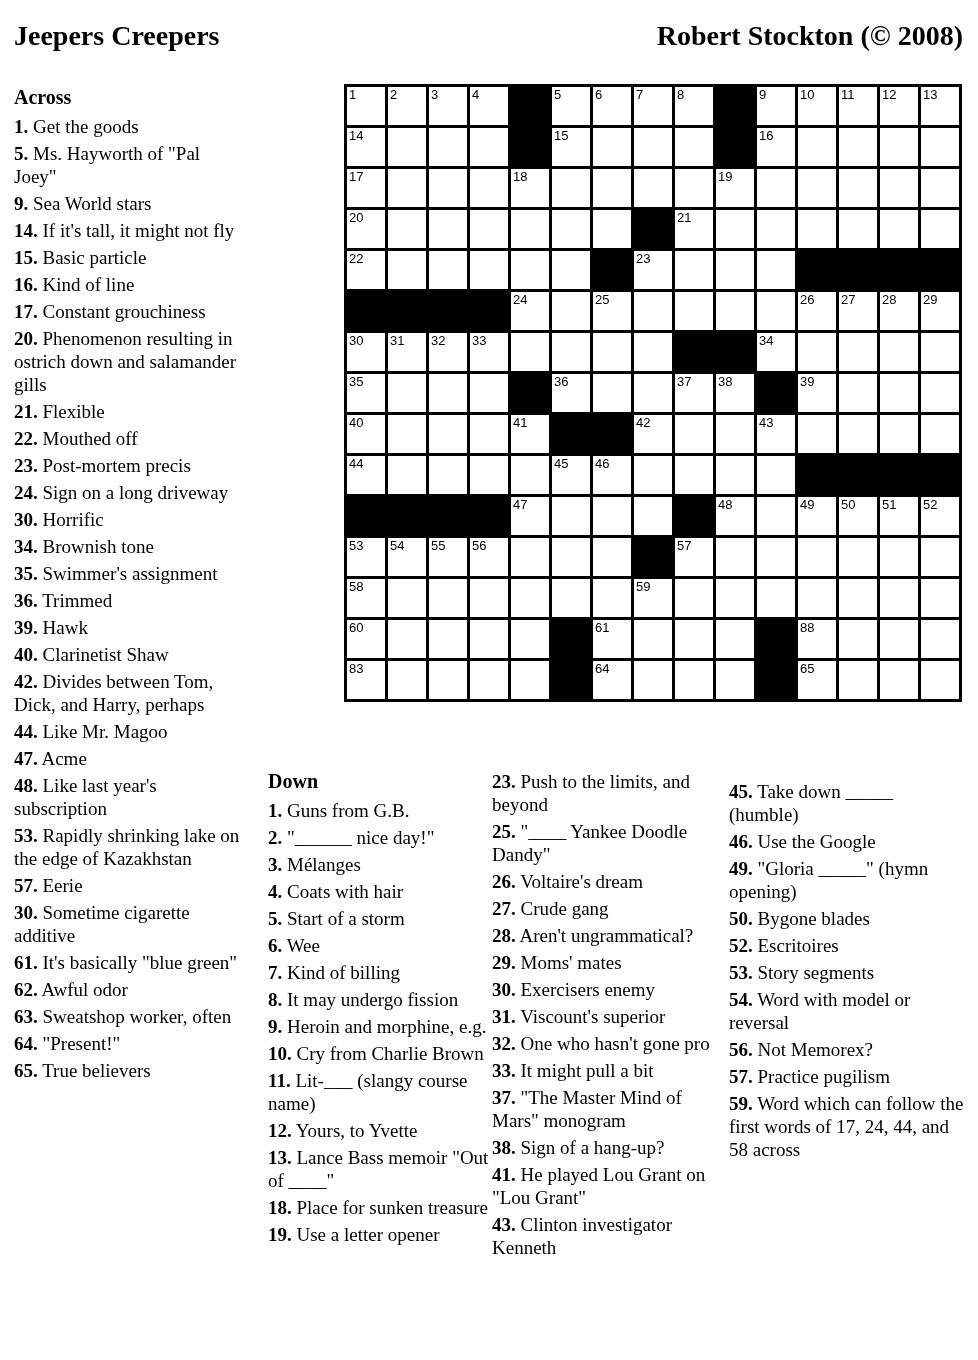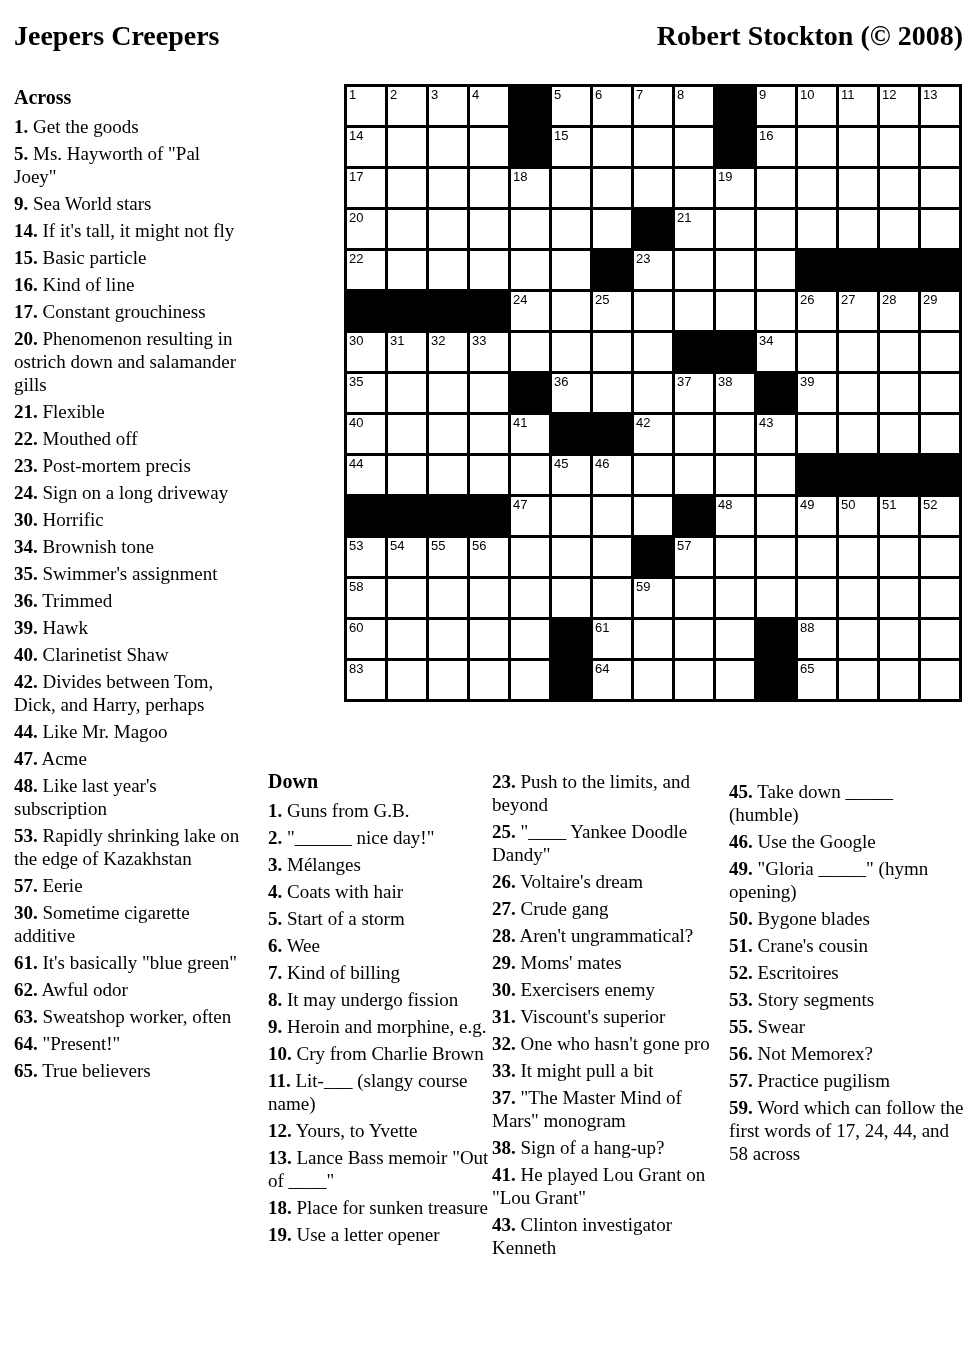--- a/index.html
+++ b/index.html
@@ -471,21 +471,20 @@
       <p class="clue"><b>43.</b> Clinton investigator Kenneth</p>
     </div>
 </div>
 
 <div class="clues" id="down-col3">
   <div id="down-list-3">
       <p class="clue"><b>45.</b> Take down _____ (humble)</p>
       <p class="clue"><b>46.</b> Use the Google</p>
       <p class="clue"><b>49.</b> "Gloria _____" (hymn opening)</p>
       <p class="clue"><b>50.</b> Bygone blades</p>
-      <p class="clue"><b>51.</b> Crane's cousin</p>
       <p class="clue"><b>52.</b> Escritoires</p>
       <p class="clue"><b>53.</b> Story segments</p>
-      <p class="clue"><b>55.</b> Swear</p>
+      <p class="clue"><b>54.</b> Word with model or reversal</p>
       <p class="clue"><b>56.</b> Not Memorex?</p>
       <p class="clue"><b>57.</b> Practice pugilism</p>
       <p class="clue"><b>59.</b> Word which can follow the first words of 17, 24, 44, and 58 across</p>
     </div>
 </div>
 
 </body></html>

